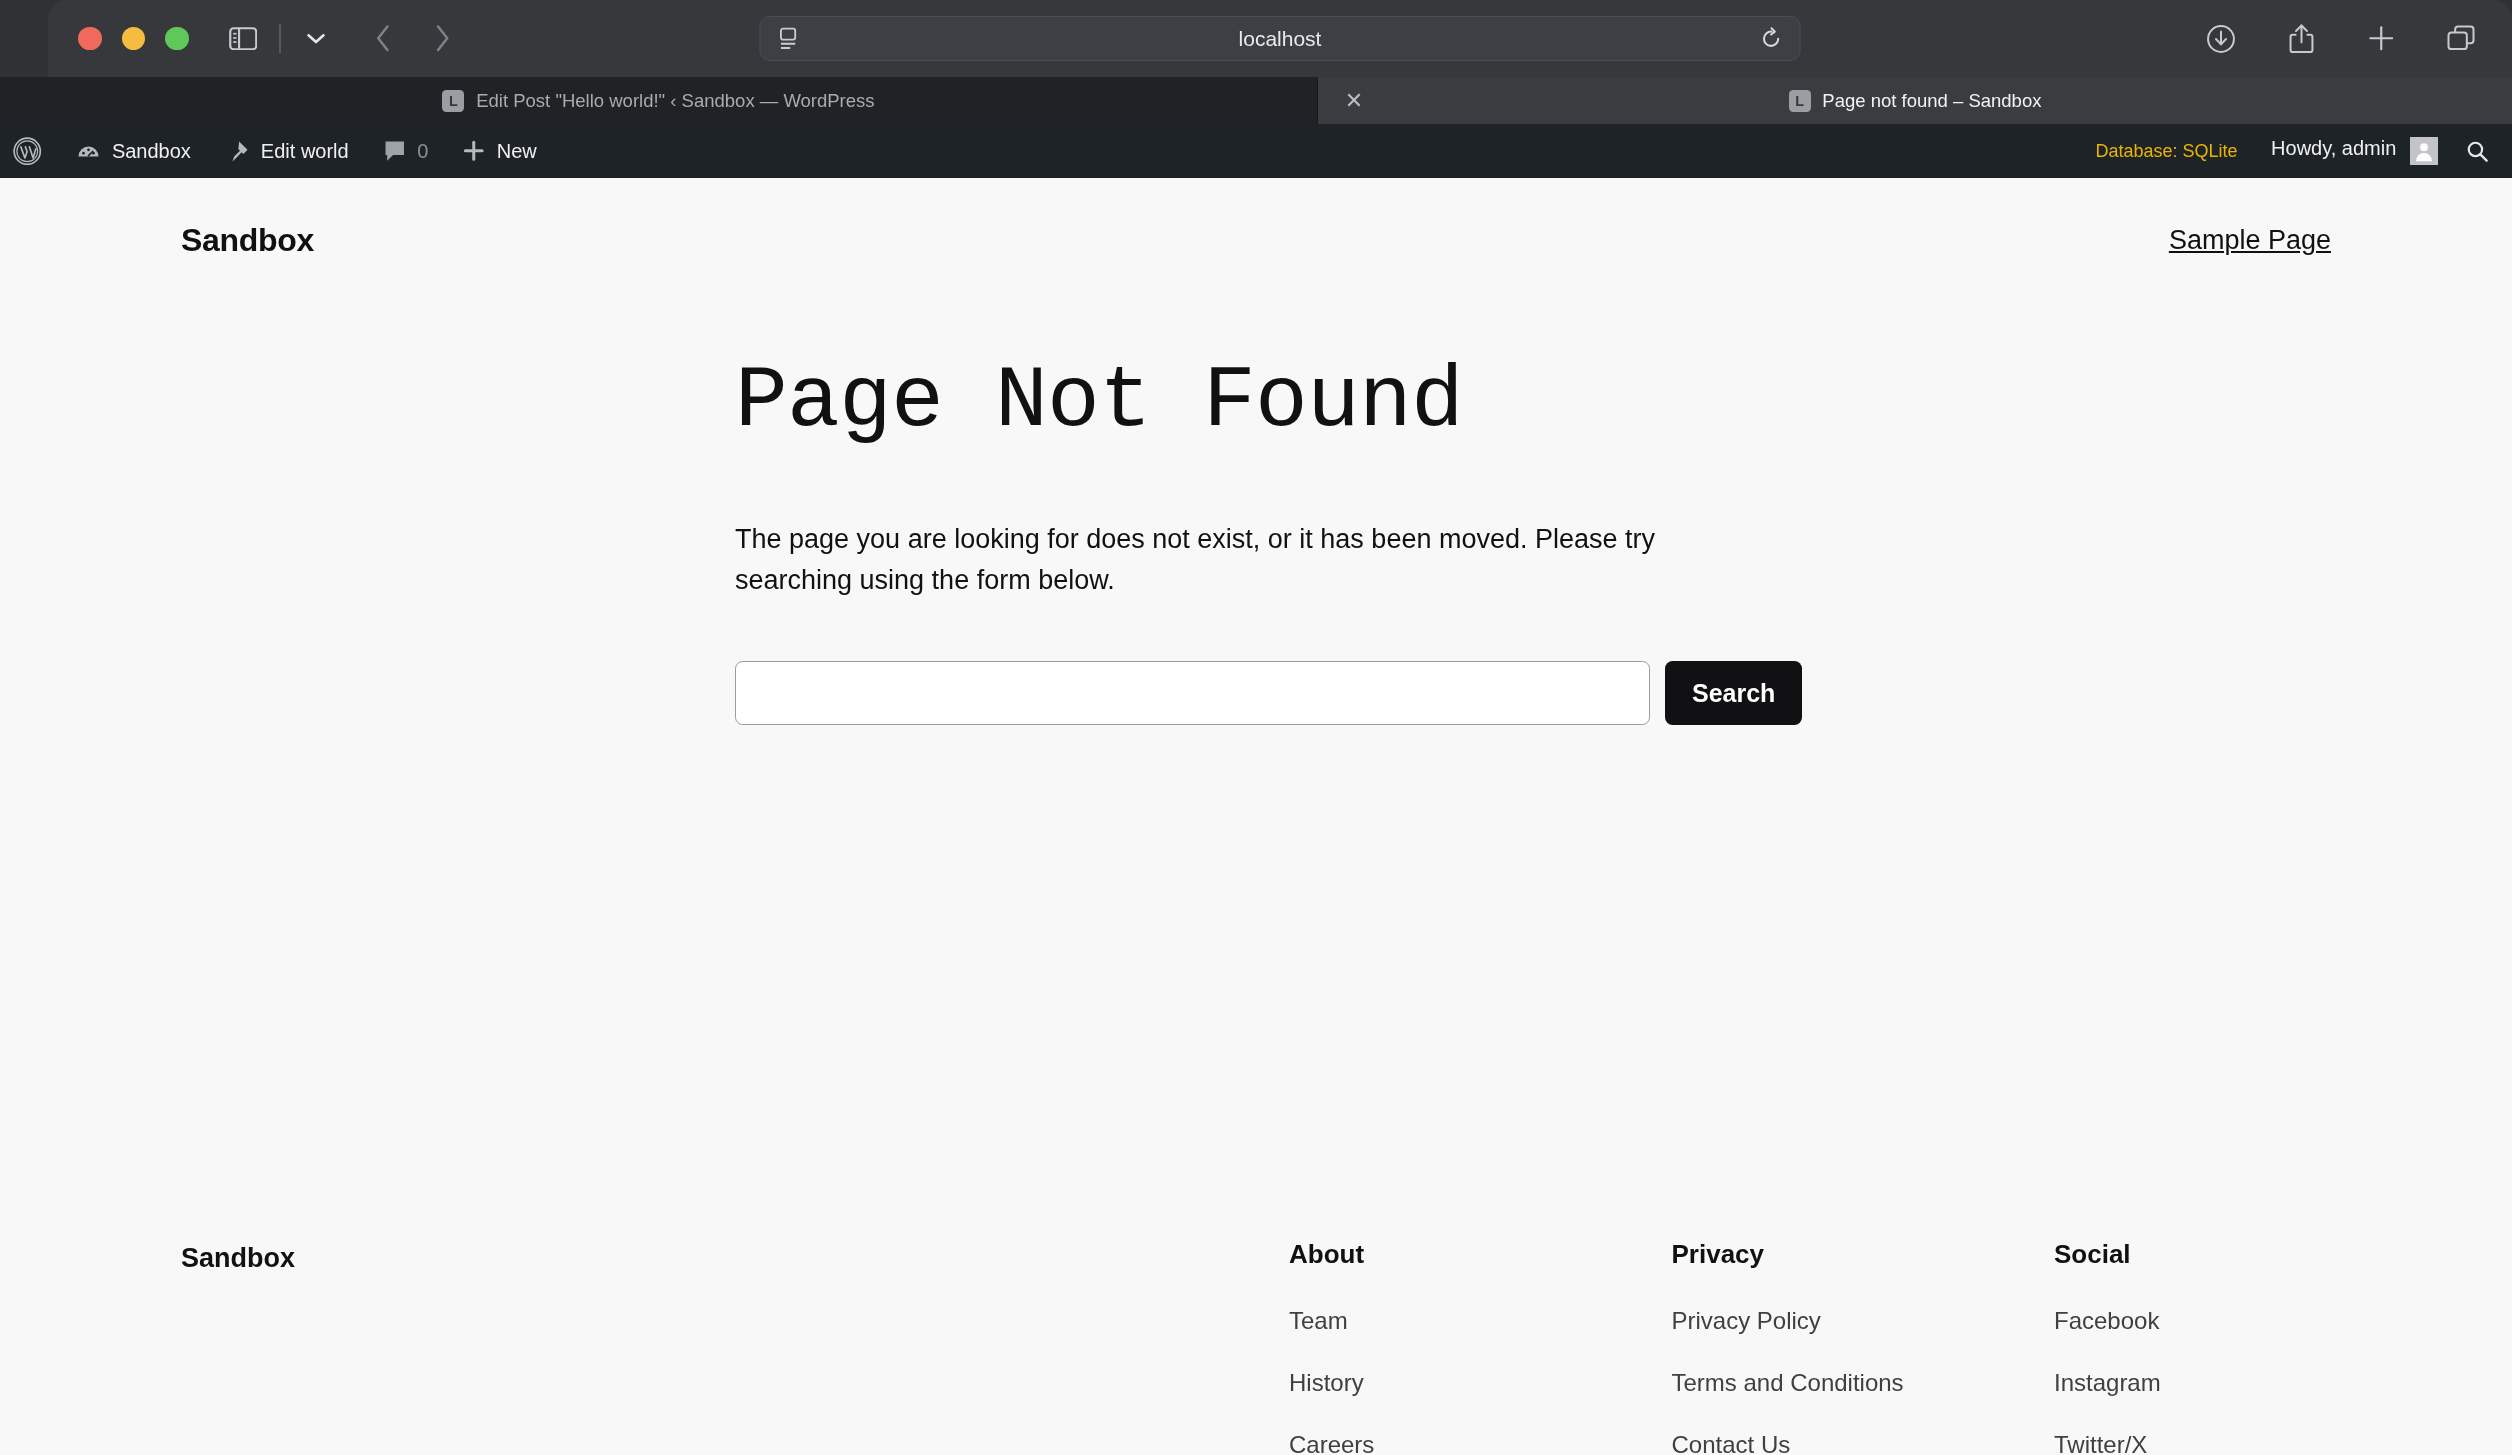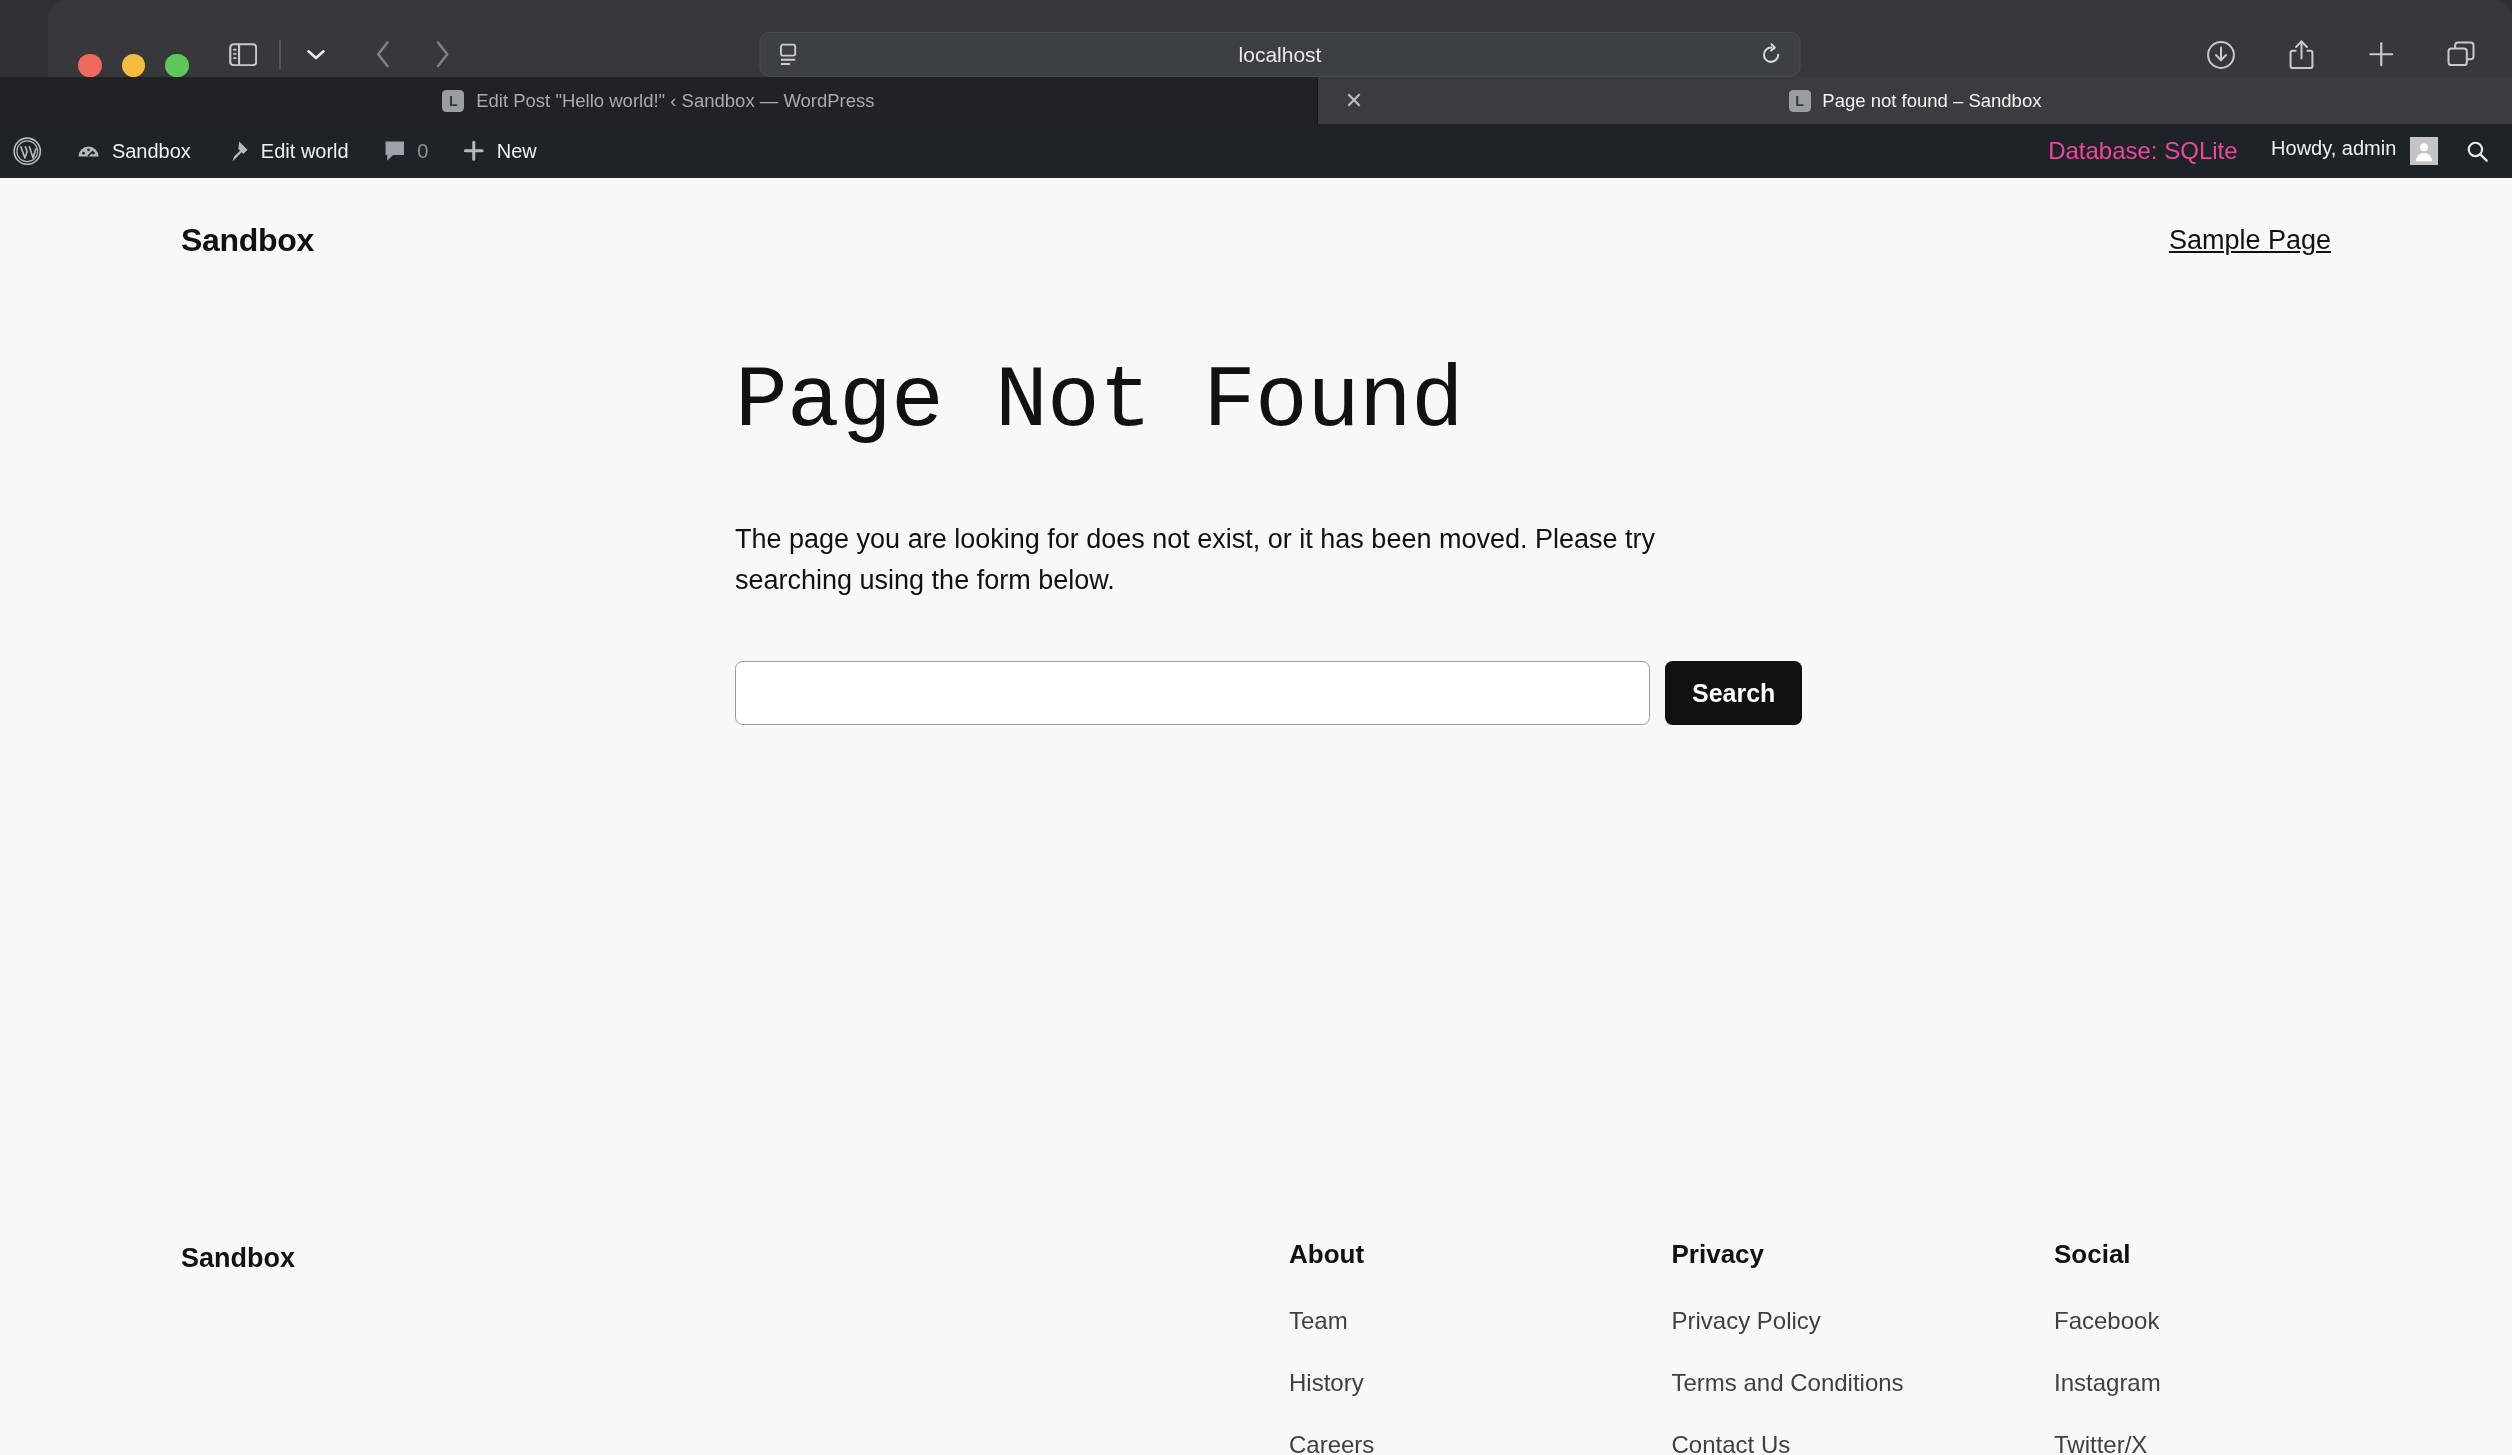--- a/index.html
+++ b/index.html
@@ -12,21 +12,21 @@
 
   
   .browser-window {
     width: 2512px; height: 1456px;
     display: flex; flex-direction: column;
     background: #2f3134;
   }
   .toolbar {
     height: 77px;
     background: #36383c;
-    display: flex; align-items: flex-end;
+    display: flex; align-items: center;
     position: relative;
     border-top-left-radius: 18.5px;
     border-top-right-radius: 18.5px;
     flex: 0 0 77px;
     margin-left: 48px;
   }
   .traffic-lights { display: flex; gap: 20px; margin-left: 30px; }
   .light { width: 23.5px; height: 23.5px; border-radius: 50%; }
   .light.red { background: #ef6a5d; }
   .light.yellow { background: #f5bc40; }
@@ -118,21 +118,21 @@
   .ab-item {
     display: flex; align-items: center; gap: 11px;
     padding: 0 17px; height: 54px;
     color: #f0f0f1;
   }
   .ab-item:first-child { padding-left: 13.4px; }
   .ab-right {
     position: absolute; right: 0;
     display: flex; align-items: center; height: 54px;
   }
-  .ab-db { color: #ec4899; padding: 0 18.5px; font-size: 24px; }
+  .ab-db { color: #eab308; padding: 0 18.5px; font-size: 18px; }
   .ab-howdy {
     display: flex; align-items: flex-start; gap: 13.4px;
     padding: 0 15px; color: #f0f0f1; font-size: 20px;
   }
   .ab-avatar {
     width: 28.5px; height: 28.5px; background: #c3c4c7;
     display: flex; align-items: center; justify-content: center;
   }
   .ab-search { padding: 0 22px 0 11.8px; display: flex; align-items: center; }
 

